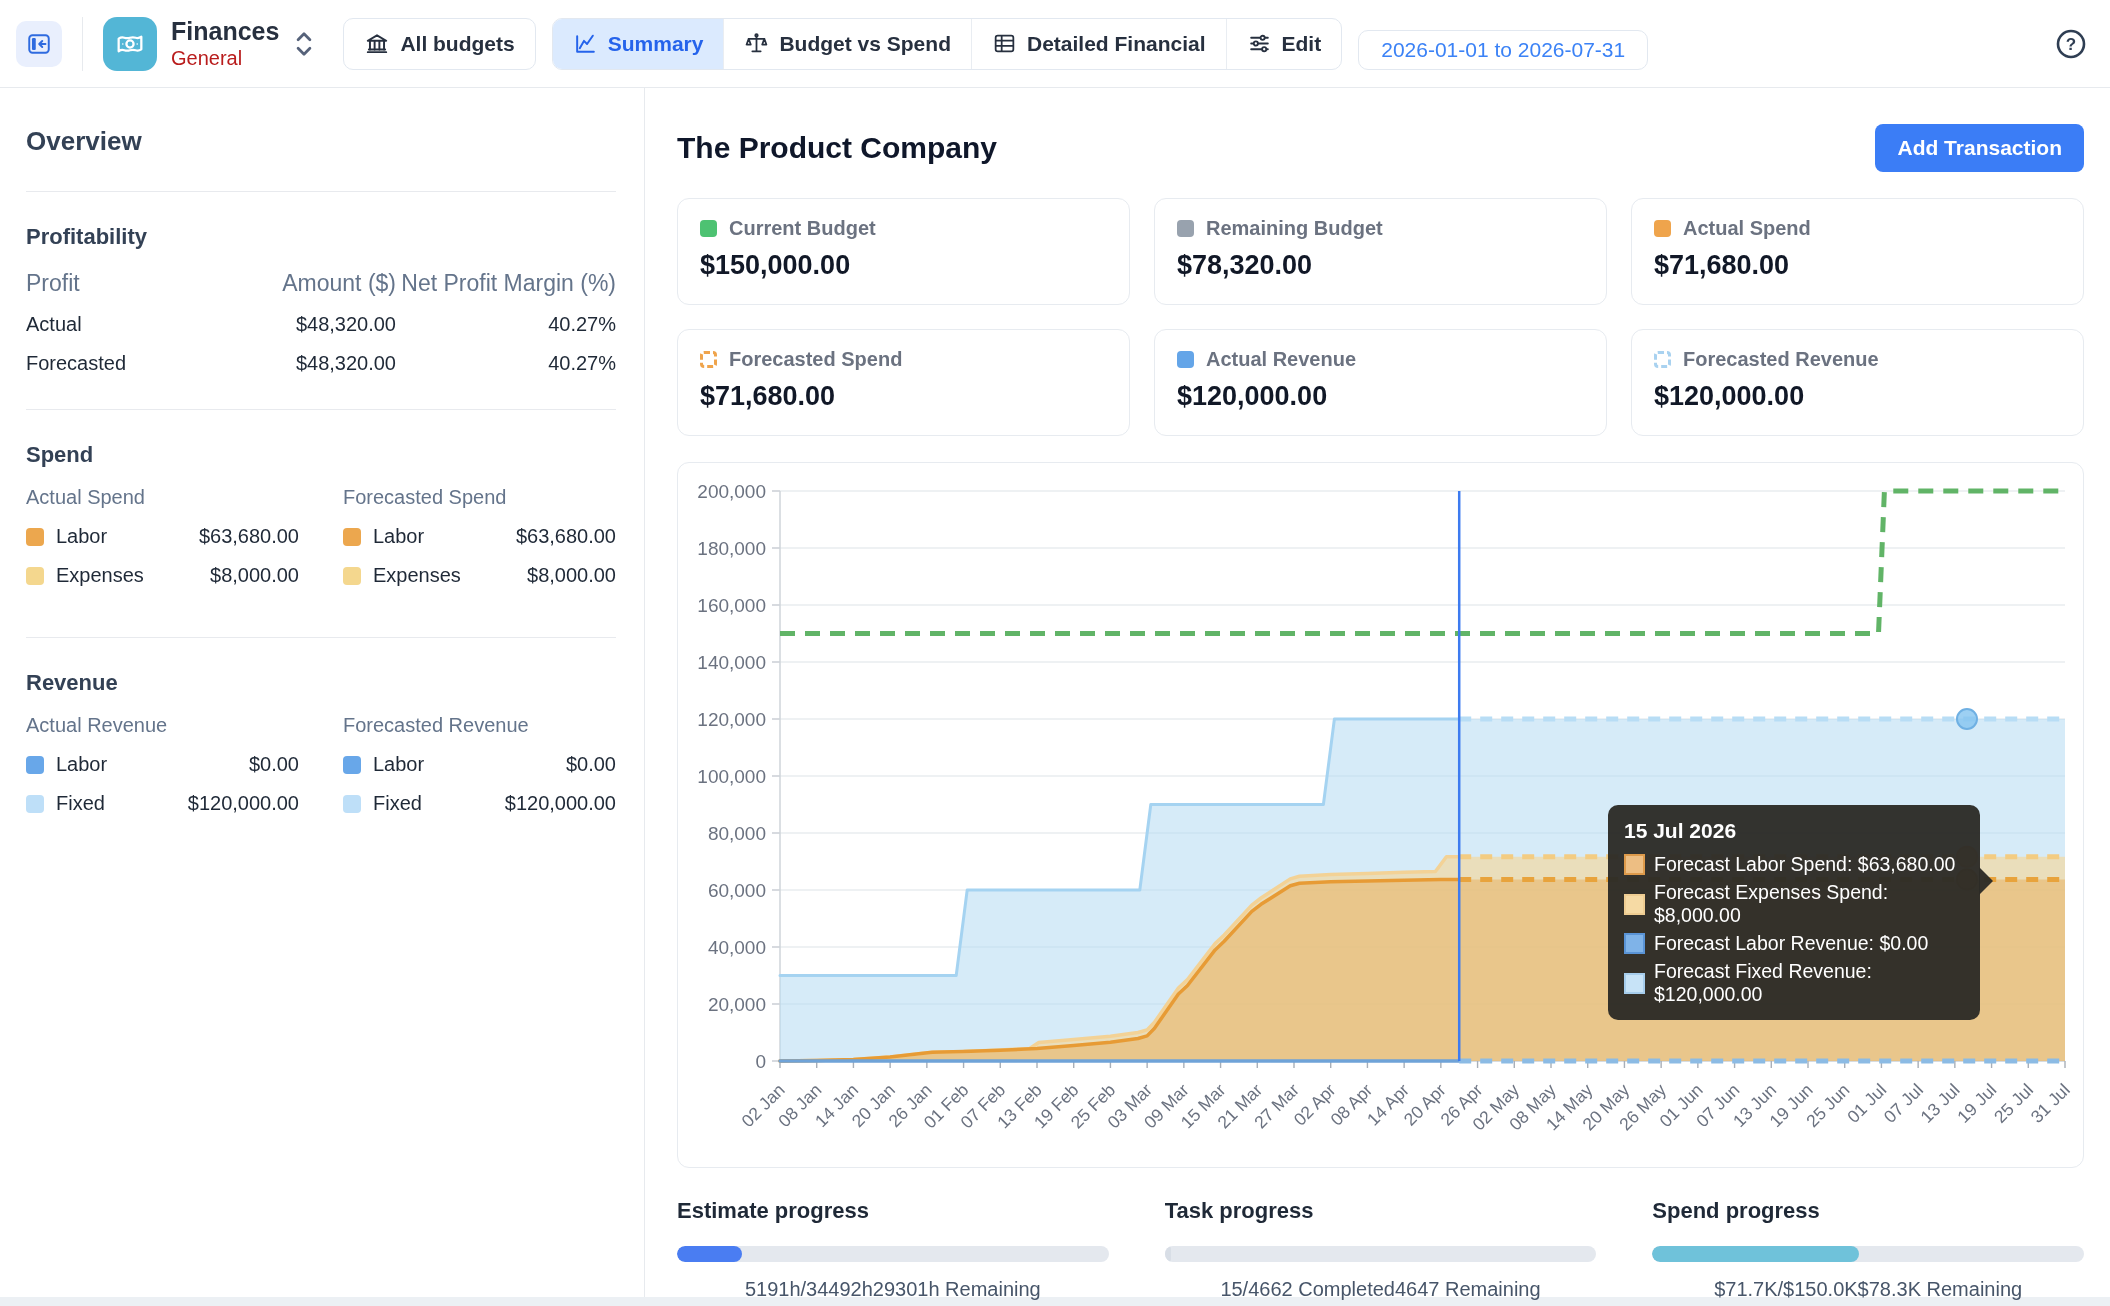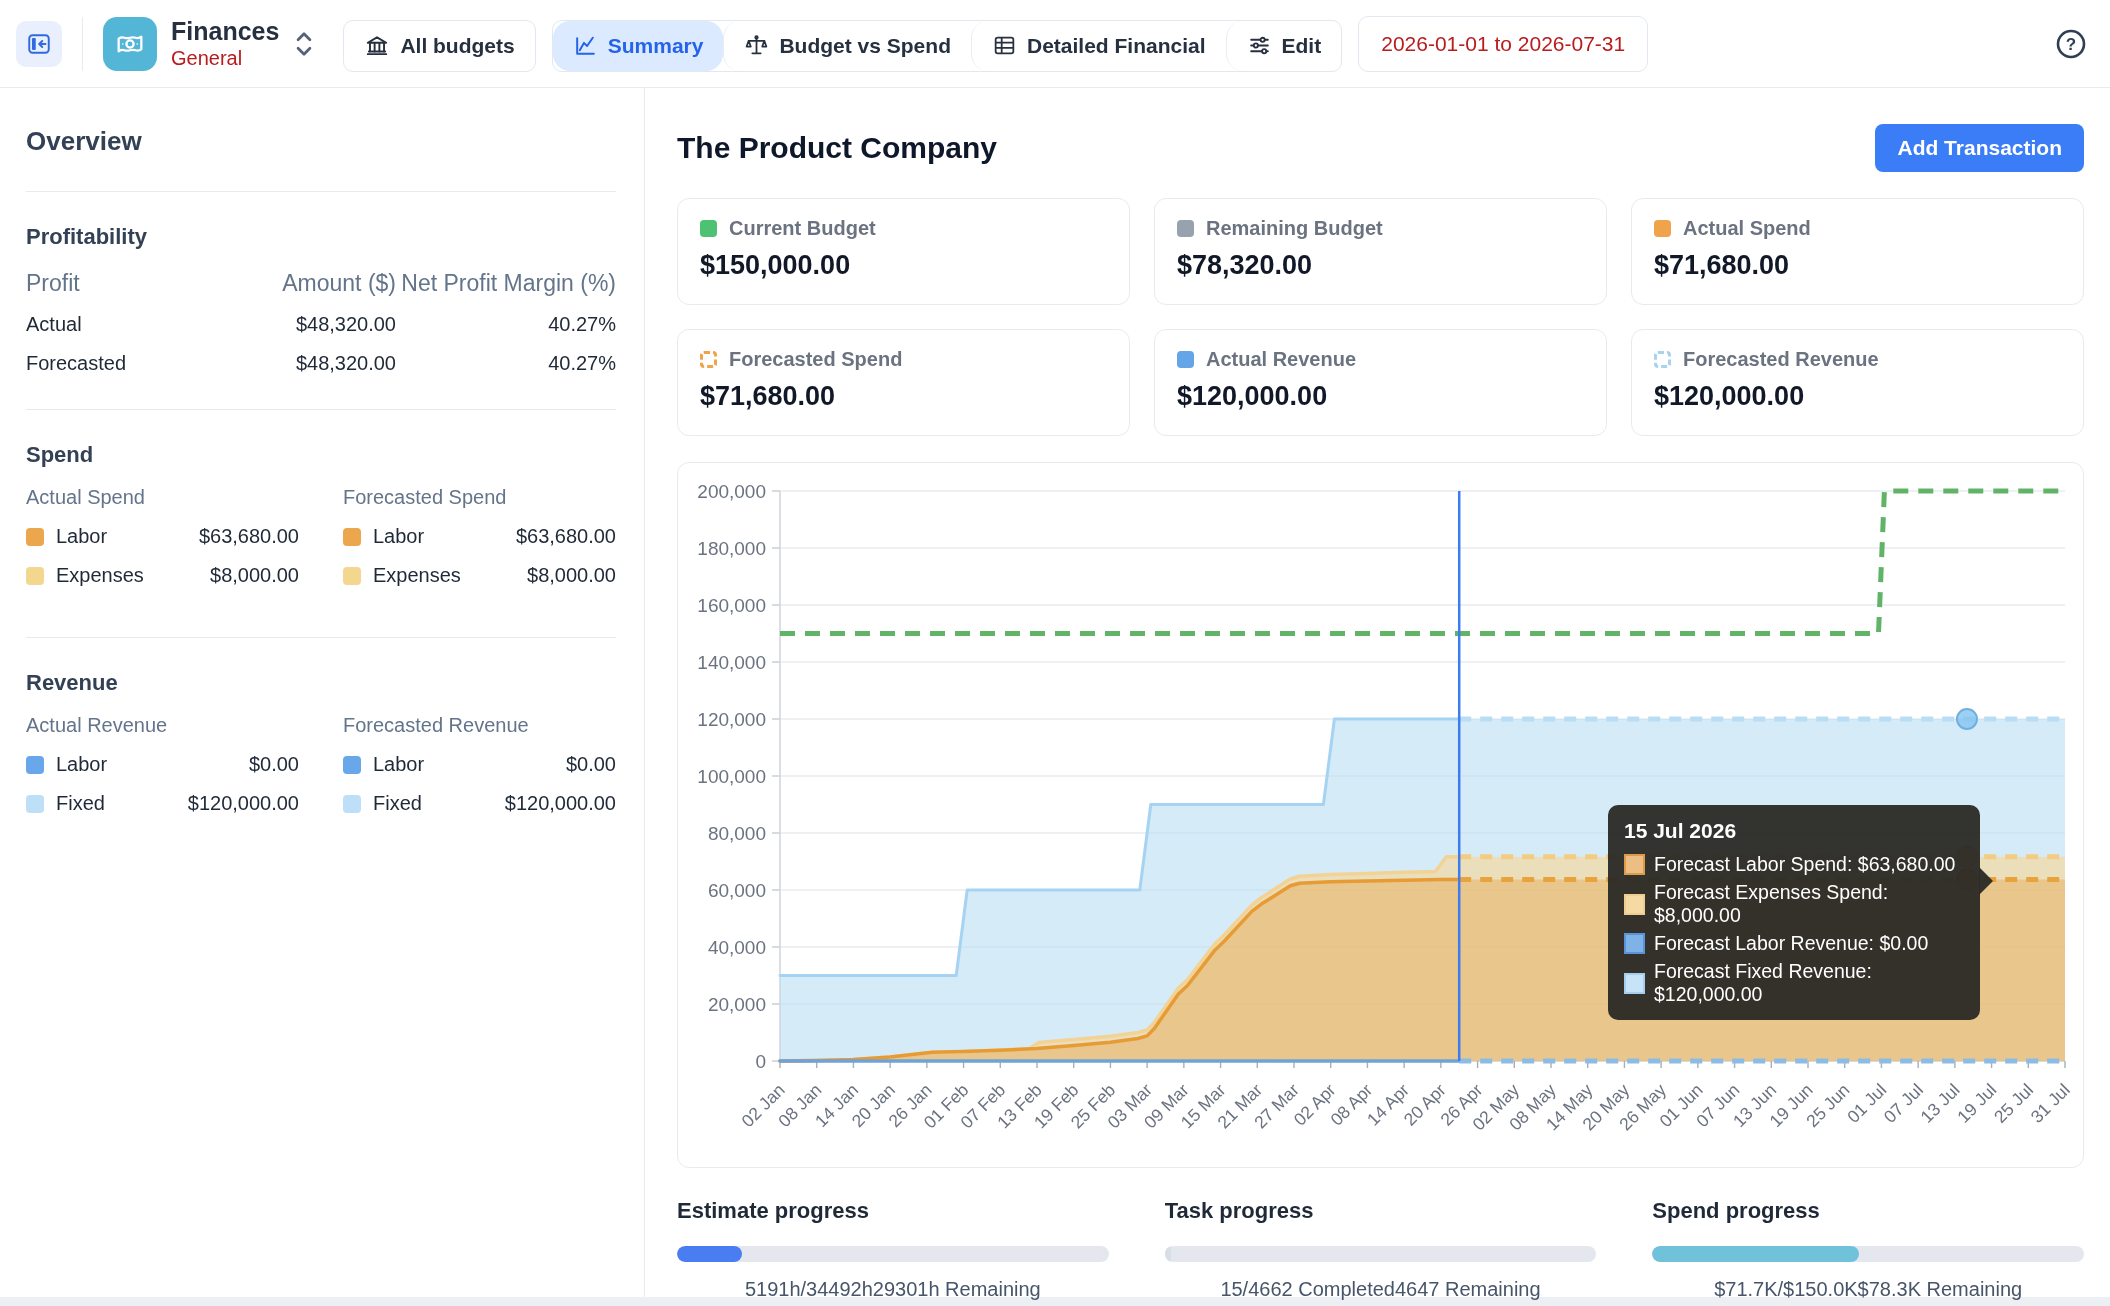--- a/index.html
+++ b/index.html
@@ -19,25 +19,25 @@
   .app-titles { line-height:1.1; }
   .app-title { font-size:25px; font-weight:700; color:#27303F; }
   .app-subtitle { font-size:20px; color:#b91c1c; margin-top:2px; }
   .nav-wrap { display:flex; align-items:flex-end; gap:16px; margin-left:28px; }
   .btn-outline { display:flex; align-items:center; gap:10px; height:52px; padding:0 20px;
     border:1px solid #E2E8F0; border-radius:10px; background:#fff; font-size:21px; font-weight:600;
     color:#27303F; cursor:pointer; font-family:inherit; }
   .segmented { display:flex; align-items:stretch; height:52px; border:1px solid #E2E8F0;
     border-radius:10px; overflow:hidden; background:#fff; }
   .seg-item { display:flex; align-items:center; gap:10px; padding:0 20px; font-size:21px; font-weight:600;
-    color:#27303F; cursor:pointer; border-left:1px solid #E9EDF2; background:transparent;border-radius:17px; }
+    color:#27303F; cursor:pointer; border-left:1px solid #E9EDF2; background:transparent; }
   .seg-item:first-child { border-left:none; }
   .seg-item.active { background:#DBEAFE; color:#2563EB; }
-  .date-btn { height:56px; padding:0 22px; border:1px solid #E2E8F0; border-radius:10px; background:#fff;
-    font-size:21px; color:#b91c1c; font-family:inherit; cursor:pointer; }
+  .date-btn { height:40px; padding:0 22px; border:1px solid #E2E8F0; border-radius:10px; background:#fff;
+    font-size:21px; color:#3b82f6; font-family:inherit; cursor:pointer; }
   .help { margin-left:auto; cursor:pointer; display:flex; }
 
   
   .content { flex:1; display:flex; min-height:0; }
   .sidebar { width:645px; flex:0 0 645px; border-right:1px solid #E7EAEE; padding:38px 28px 0 26px; }
   .sb-title { font-size:26px; font-weight:700; color:#334155; }
   .sb-hr { border:none; border-top:1px solid #E8EAEE; margin:34px 0 0 0; }
   .sb-section-h { font-size:22px; font-weight:700; color:#334155; margin-top:32px; }
   .ptable { margin-top:20px; display:grid; grid-template-columns:150px 1fr 220px; row-gap:16px; font-size:20px; }
   .ptable .hdr { color:#64748B; font-size:23px; }

